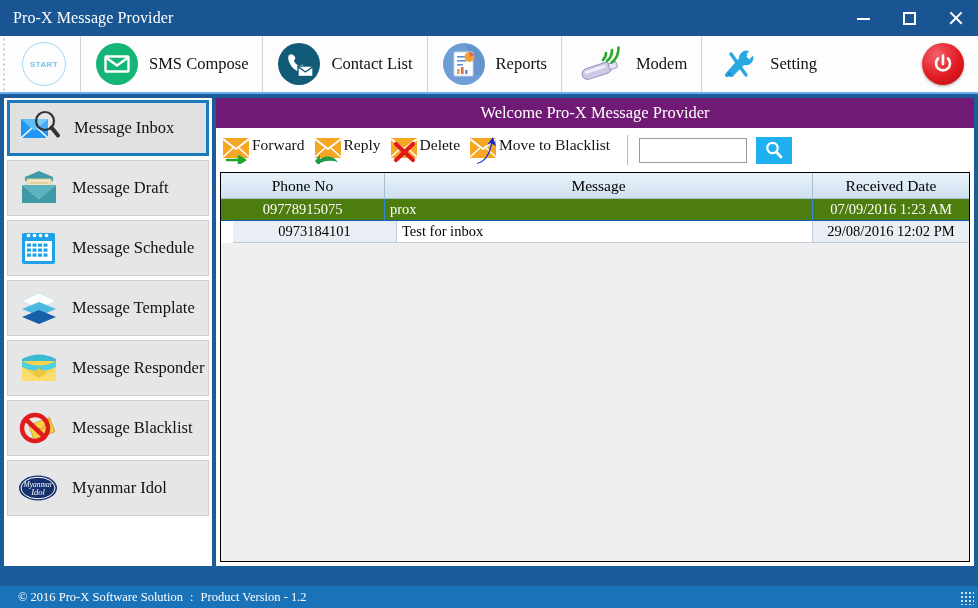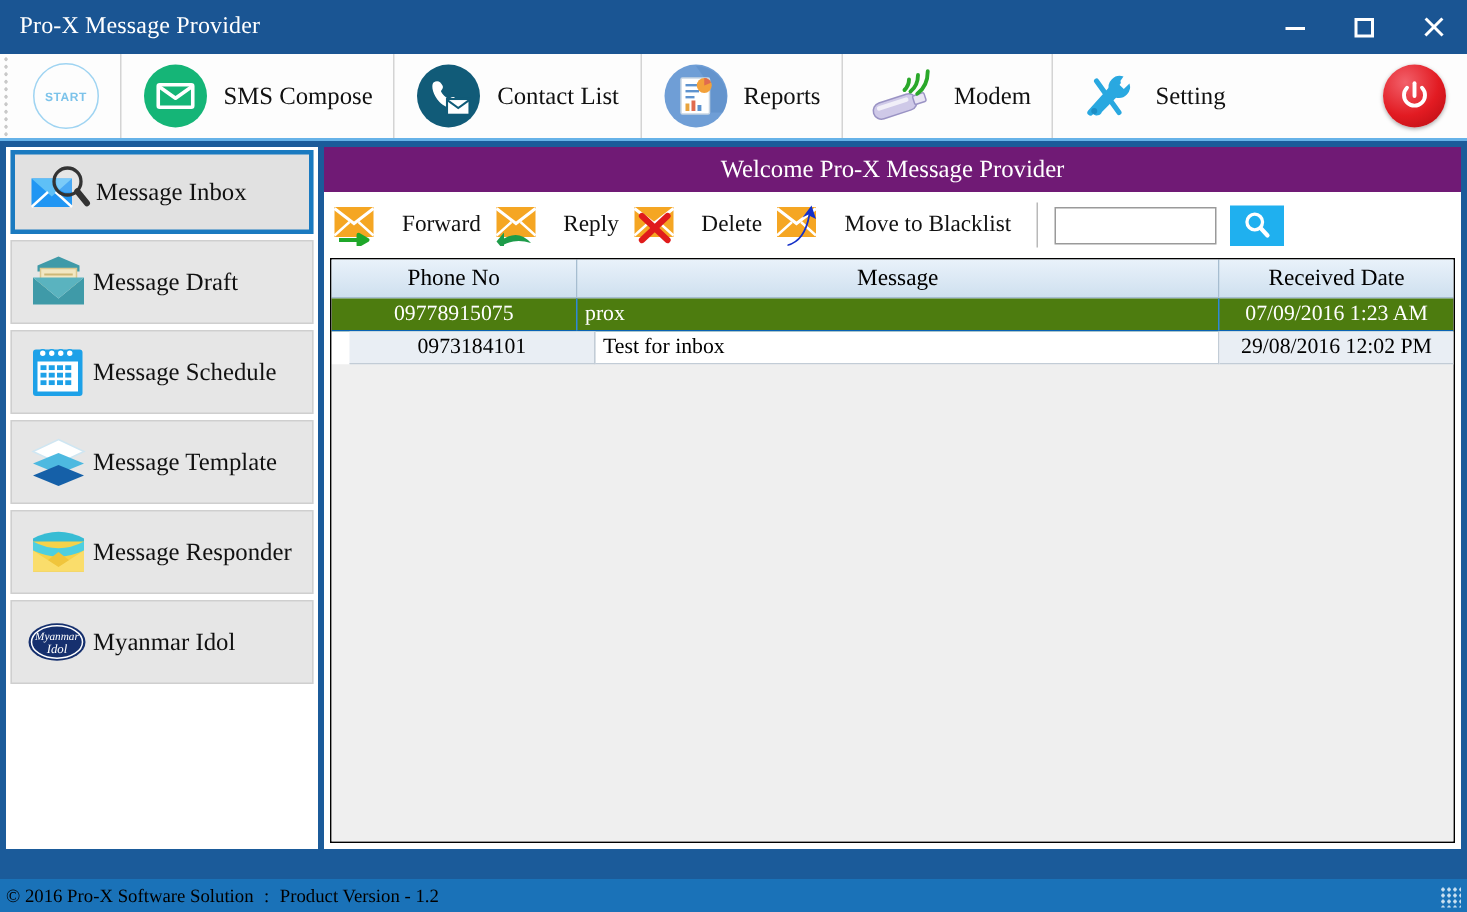--- a/index.html
+++ b/index.html
@@ -104,21 +104,21 @@
     flex: 0 0 208px;
     background: #ffffff;
     display: flex; flex-direction: column;
     padding: 2px 3px;
     overflow: hidden;
   }
   .side-item {
     height: 56px; margin-bottom: 4px;
     background: #e6e6e6;
     border: 1px solid #cfcfcf;
-    display: flex; align-items: center; gap: 0;
+    display: flex; align-items: center; gap: 10px;
     padding: 0 8px;
     flex: 0 0 56px;
     cursor: default;
   }
   .side-item.selected {
     border: 3px solid #1a7ac0;
     background: #e1e1e1;
   }
   .side-label { font-size: 16.5px; color: #111; white-space: nowrap; }
   .side-ico { width: 46px; height: 42px; flex: 0 0 46px; display:block; }
@@ -136,21 +136,21 @@
     display: flex; align-items: center; justify-content: center;
     font-size: 16.5px;
   }
   .actionbar {
     flex: 0 0 44px;
     background: #ffffff;
     display: flex; align-items: center;
     padding-left: 4px; gap: 0px;
   }
   .act {
-    display: flex; align-items: center; gap: 16px;
+    display: flex; align-items: flex-start; gap: 0;
     padding: 0 7px 0 2px; cursor: default;
   }
   .act-label { font-size: 15.5px; color: #111; white-space: nowrap; }
   .searchwrap {
     display:flex; align-items:center; margin-left: 10px; gap: 0;
     border-left: 1px solid #b9b9b9; padding-left: 11px; height: 30px;
   }
   .searchbox {
     width: 108px; height: 25px;
     border: 1px solid #9a9a9a; background: #fff;
@@ -201,22 +201,22 @@
   .grid-row.alt { background: #ffffff; color: #000; }
   .grid-row.alt .cell.c-phone { background: #e9eef4; margin-left: 12px; }
   .grid-row.alt .cell.c-date  { background: #e9eef4; }
   .grid-filler { flex: 1 1 auto; background: #efefef; }
 
   
   .statusbar {
     flex: 0 0 22px;
     background: #1a72b8;
     display: flex; align-items: center;
-    color: #000000; font-size: 12.5px;
-    padding-left: 4px;
+    color: #ffffff; font-size: 12.5px;
+    padding-left: 18px;
     position: relative;
     margin-top: 20px;
   }
   .status-sep { padding: 0 7px; }
   .resize-grip {
     position: absolute; right: 4px; bottom: 3px;
     width: 14px; height: 14px;
     background-image: radial-gradient(circle, #cfe4f3 1px, transparent 1.3px);
     background-size: 4px 4px;
   }
@@ -397,20 +397,31 @@
         <svg class="side-ico" viewBox="0 0 46 42">
           <path d="M6 12 q17 -9 34 0 L40 16 L6 16 Z" fill="#37bcd4"></path>
           <rect x="6" y="14" width="34" height="20" fill="#f6d24a"></rect>
           <path d="M6 14 q17 9 34 0 L40 20 q-17 8 -34 0 Z" fill="#4ecfe0"></path>
           <path d="M6 34 L23 21 L40 34 Z" fill="#f0c53c"></path>
           <path d="M6 34 L40 34 L40 20 L23 31 L6 20 Z" fill="#fadd6b"></path>
         </svg>
         <span class="side-label">Message Responder</span>
       </div>
 
+      <div class="side-item">
+        <svg class="side-ico" viewBox="0 0 46 42">
+          <g transform="rotate(-20 26 22)">
+            <rect x="15" y="14" width="22" height="15" fill="#f6d24a" stroke="#d9a92c" stroke-width="1"></rect>
+            <path d="M15 14.7 L26 22.5 L37 14.7" fill="none" stroke="#d9a92c" stroke-width="1.4"></path>
+          </g>
+          <circle cx="19" cy="21" r="13" fill="none" stroke="#e01b1b" stroke-width="4.5"></circle>
+          <path d="M10 12.5 L28.5 30" stroke="#e01b1b" stroke-width="4.5" stroke-linecap="round"></path>
+        </svg>
+        <span class="side-label">Message Blacklist</span>
+      </div>
 
       <div class="side-item">
         <svg class="side-ico" viewBox="0 0 46 42">
           <ellipse cx="22" cy="21" rx="19" ry="12.5" fill="#16306e"></ellipse>
           <ellipse cx="22" cy="21" rx="17" ry="10.8" fill="none" stroke="#ffffff" stroke-width="1"></ellipse>
           <text x="22" y="19.5" text-anchor="middle" font-family="Liberation Serif, serif" font-size="7.5" font-style="italic" fill="#ffffff">Myanmar</text>
           <text x="22" y="28" text-anchor="middle" font-family="Liberation Serif, serif" font-size="8.5" font-style="italic" fill="#ffffff">Idol</text>
         </svg>
         <span class="side-label">Myanmar Idol</span>
       </div>

